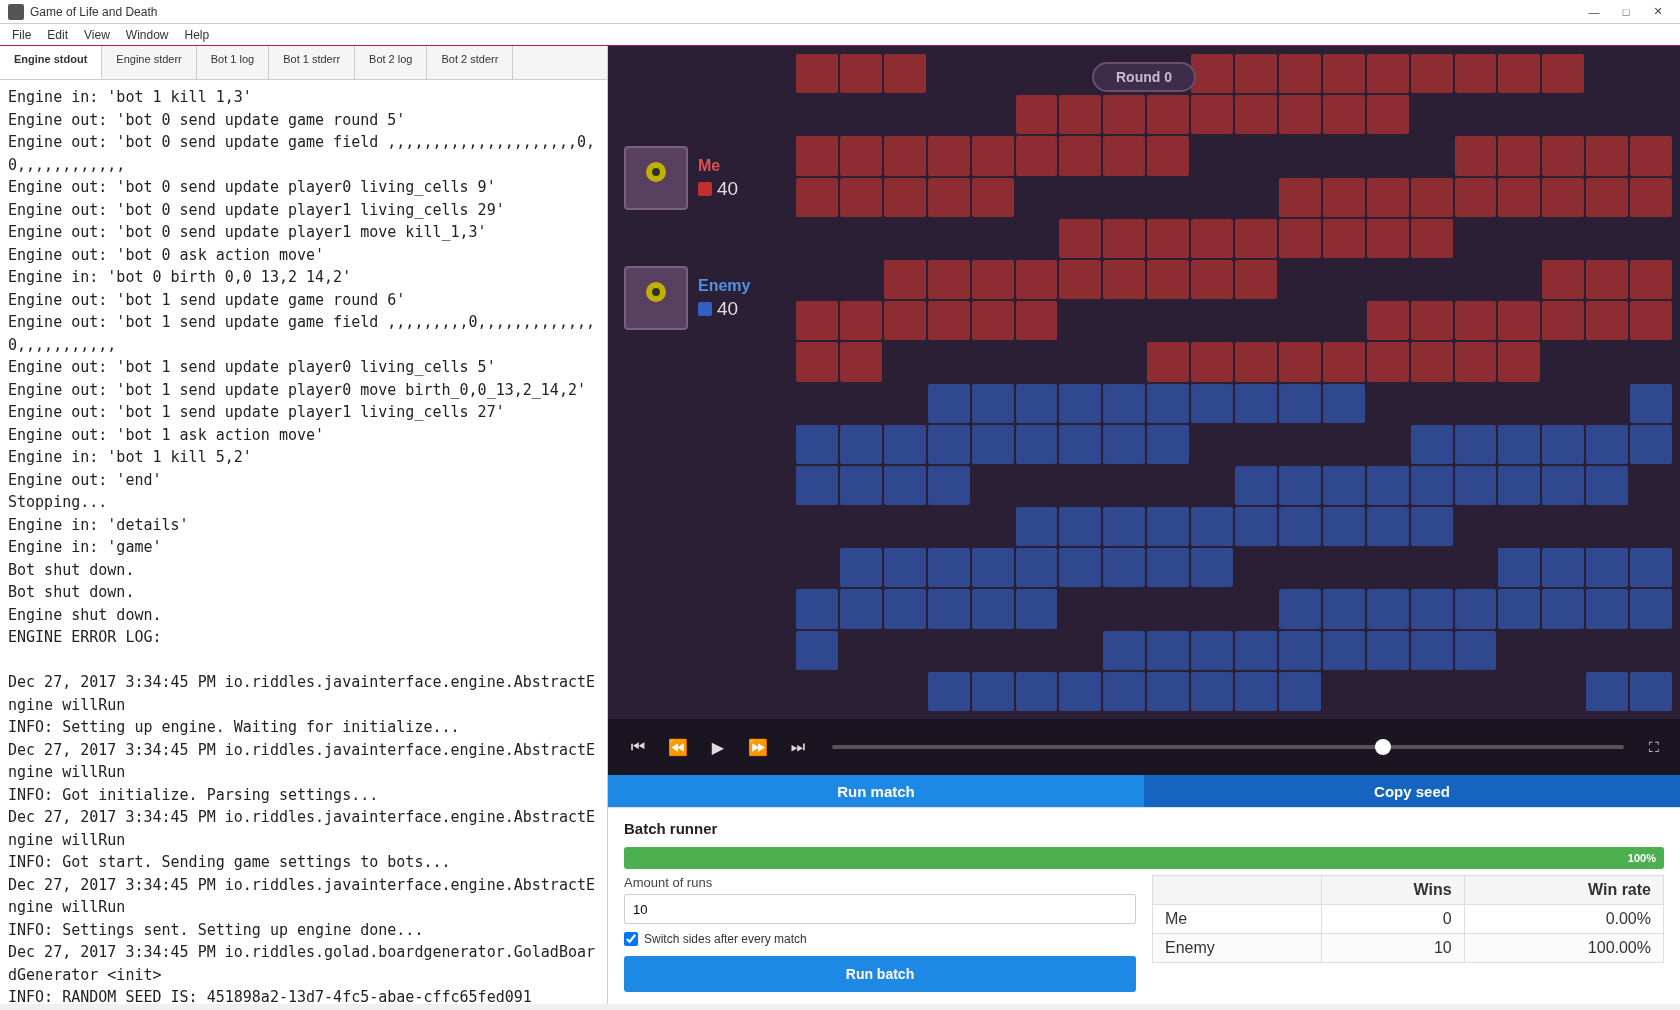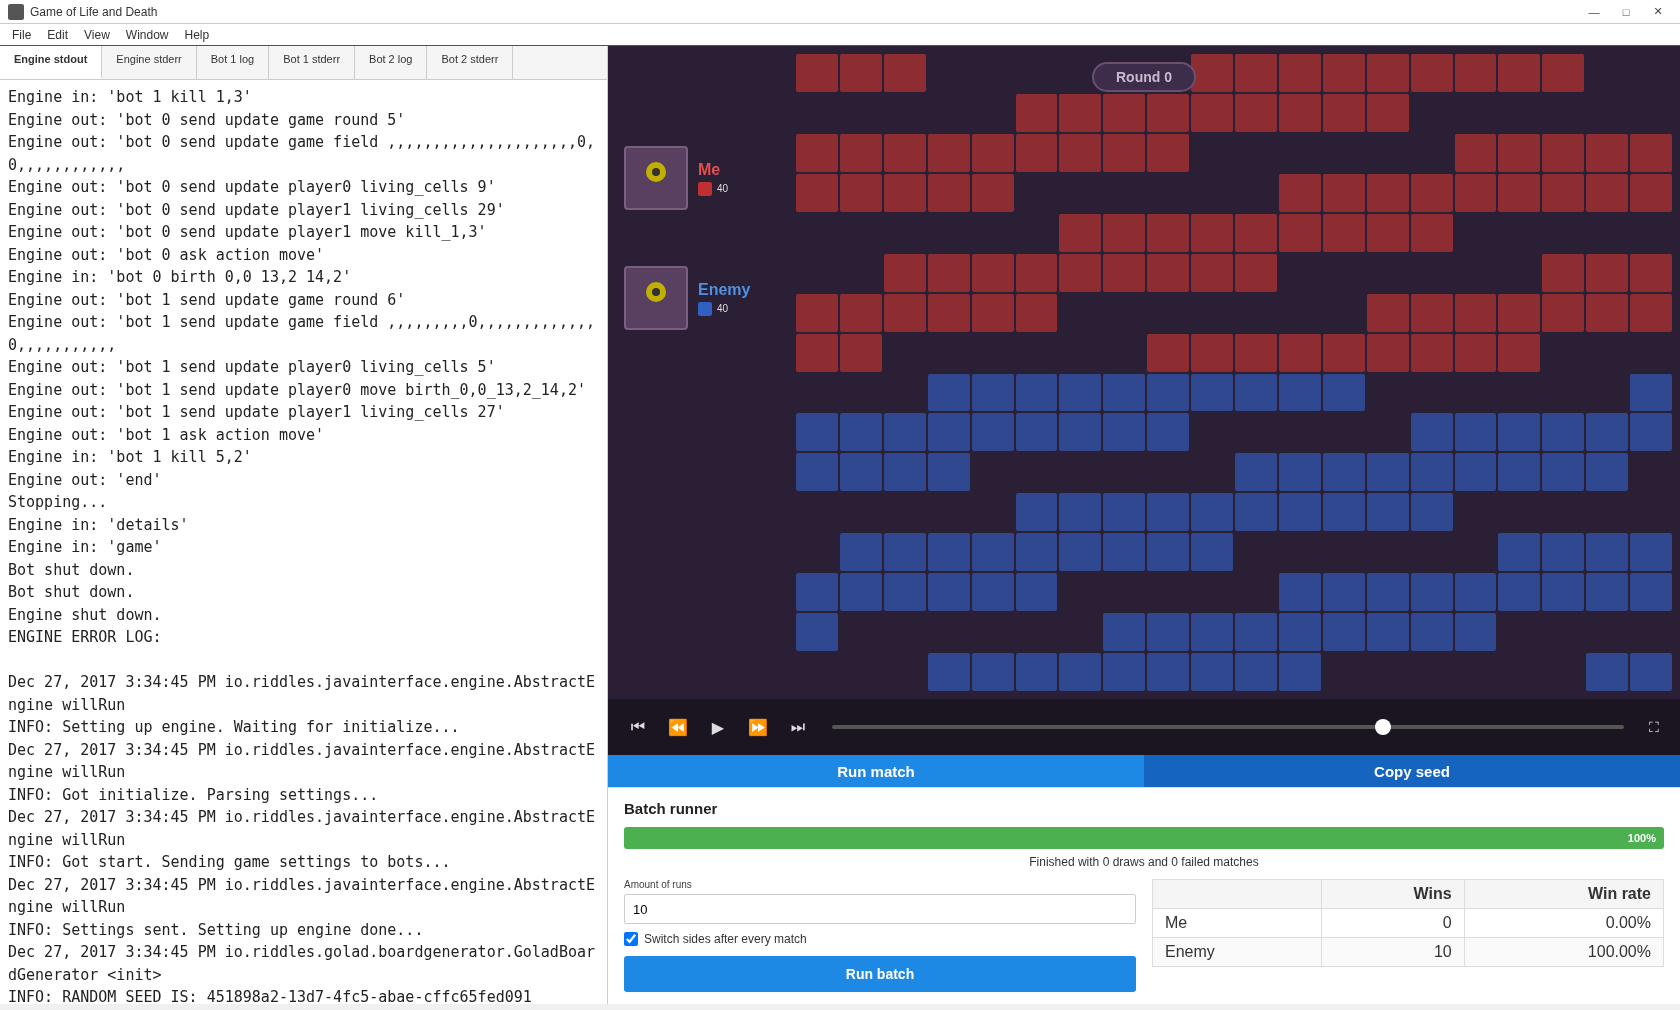--- a/index.html
+++ b/index.html
@@ -214,21 +214,21 @@
     }
     .score-icon {
       width: 14px;
       height: 14px;
       border-radius: 2px;
     }
     .score-icon.me { background: #c03030; }
     .score-icon.enemy { background: #3060c0; }
     .score-num {
       color: #ddd;
-      font-size: 10px;
+      font-size: 19px;
     }
 
     
     #grid-area {
       position: absolute;
       top: 0;
       left: 180px;
       right: 0;
       bottom: 0;
       display: grid;
@@ -365,21 +365,21 @@
       gap: 16px;
       align-items: flex-start;
     }
     #batch-left {
       flex: 1;
     }
     #batch-right {
       flex: 1;
     }
     .form-label {
-      font-size: 10px;
+      font-size: 13px;
       color: #444;
       margin-bottom: 4px;
       display: block;
     }
     .form-input {
       width: 100%;
       height: 30px;
       border: 1px solid #ccc;
       padding: 0 8px;
       font-size: 13px;
@@ -889,21 +889,20 @@
     </div>
 
     <div id="batch-runner">
       <div id="batch-title">Batch runner</div>
 
       <div id="batch-progress-bar">
         <div id="batch-progress-fill" style="width: 100%;">
           <span id="batch-progress-pct">100%</span>
         </div>
       </div>
-      <div id="batch-status">Finished with 0 draws and 0 failed matches</div>
 
       <div id="batch-controls">
         <div id="batch-left">
           <label class="form-label">Amount of runs</label>
           <input class="form-input" type="text" value="10" style="">
           <div class="checkbox-row">
             <input type="checkbox" checked="" style="">
             <span class="checkbox-label">Switch sides after every match</span>
           </div>
           <button class="run-batch-btn">Run batch</button>

